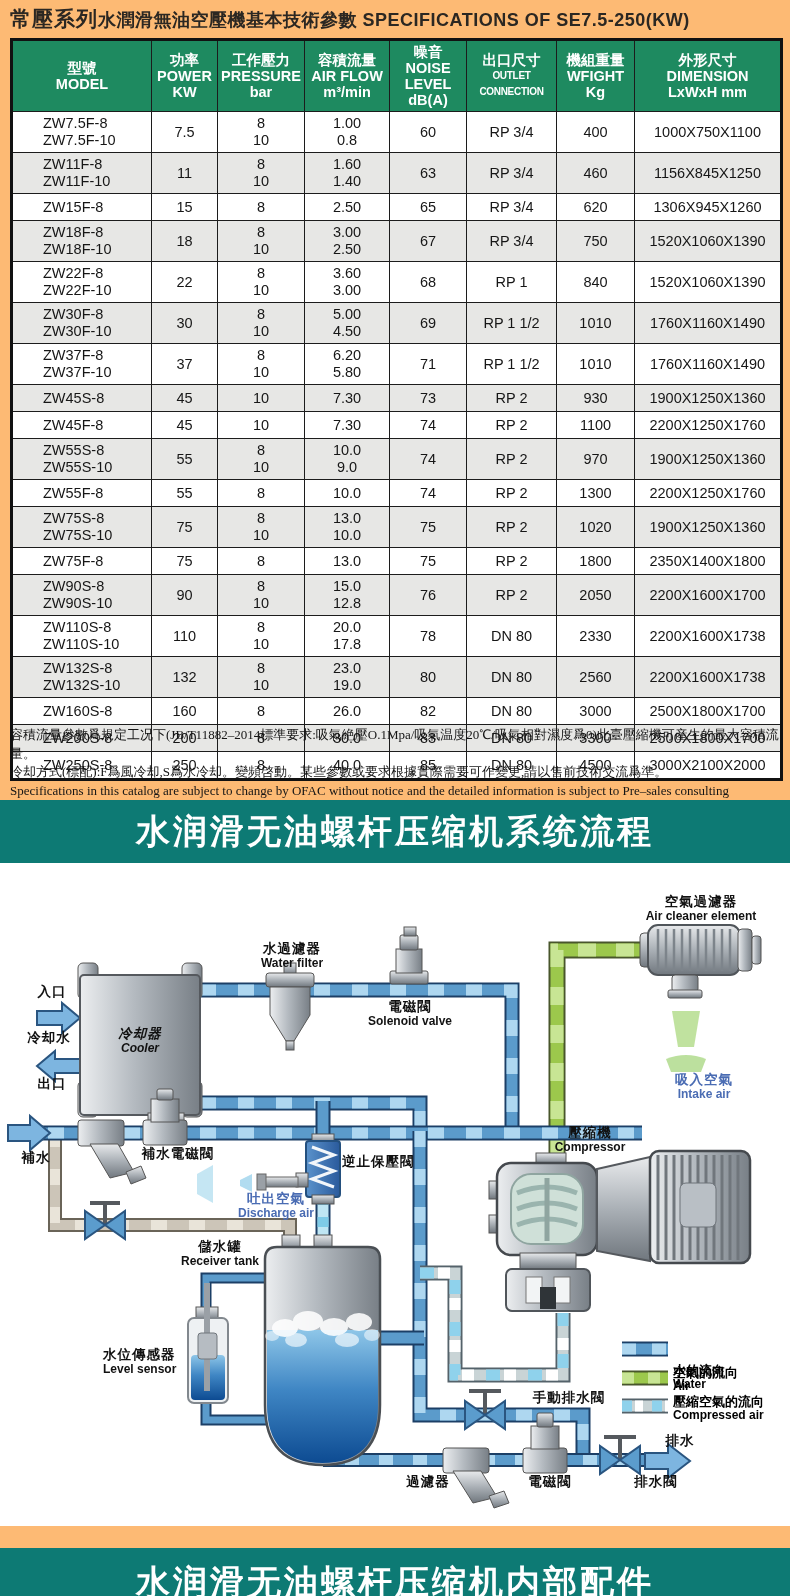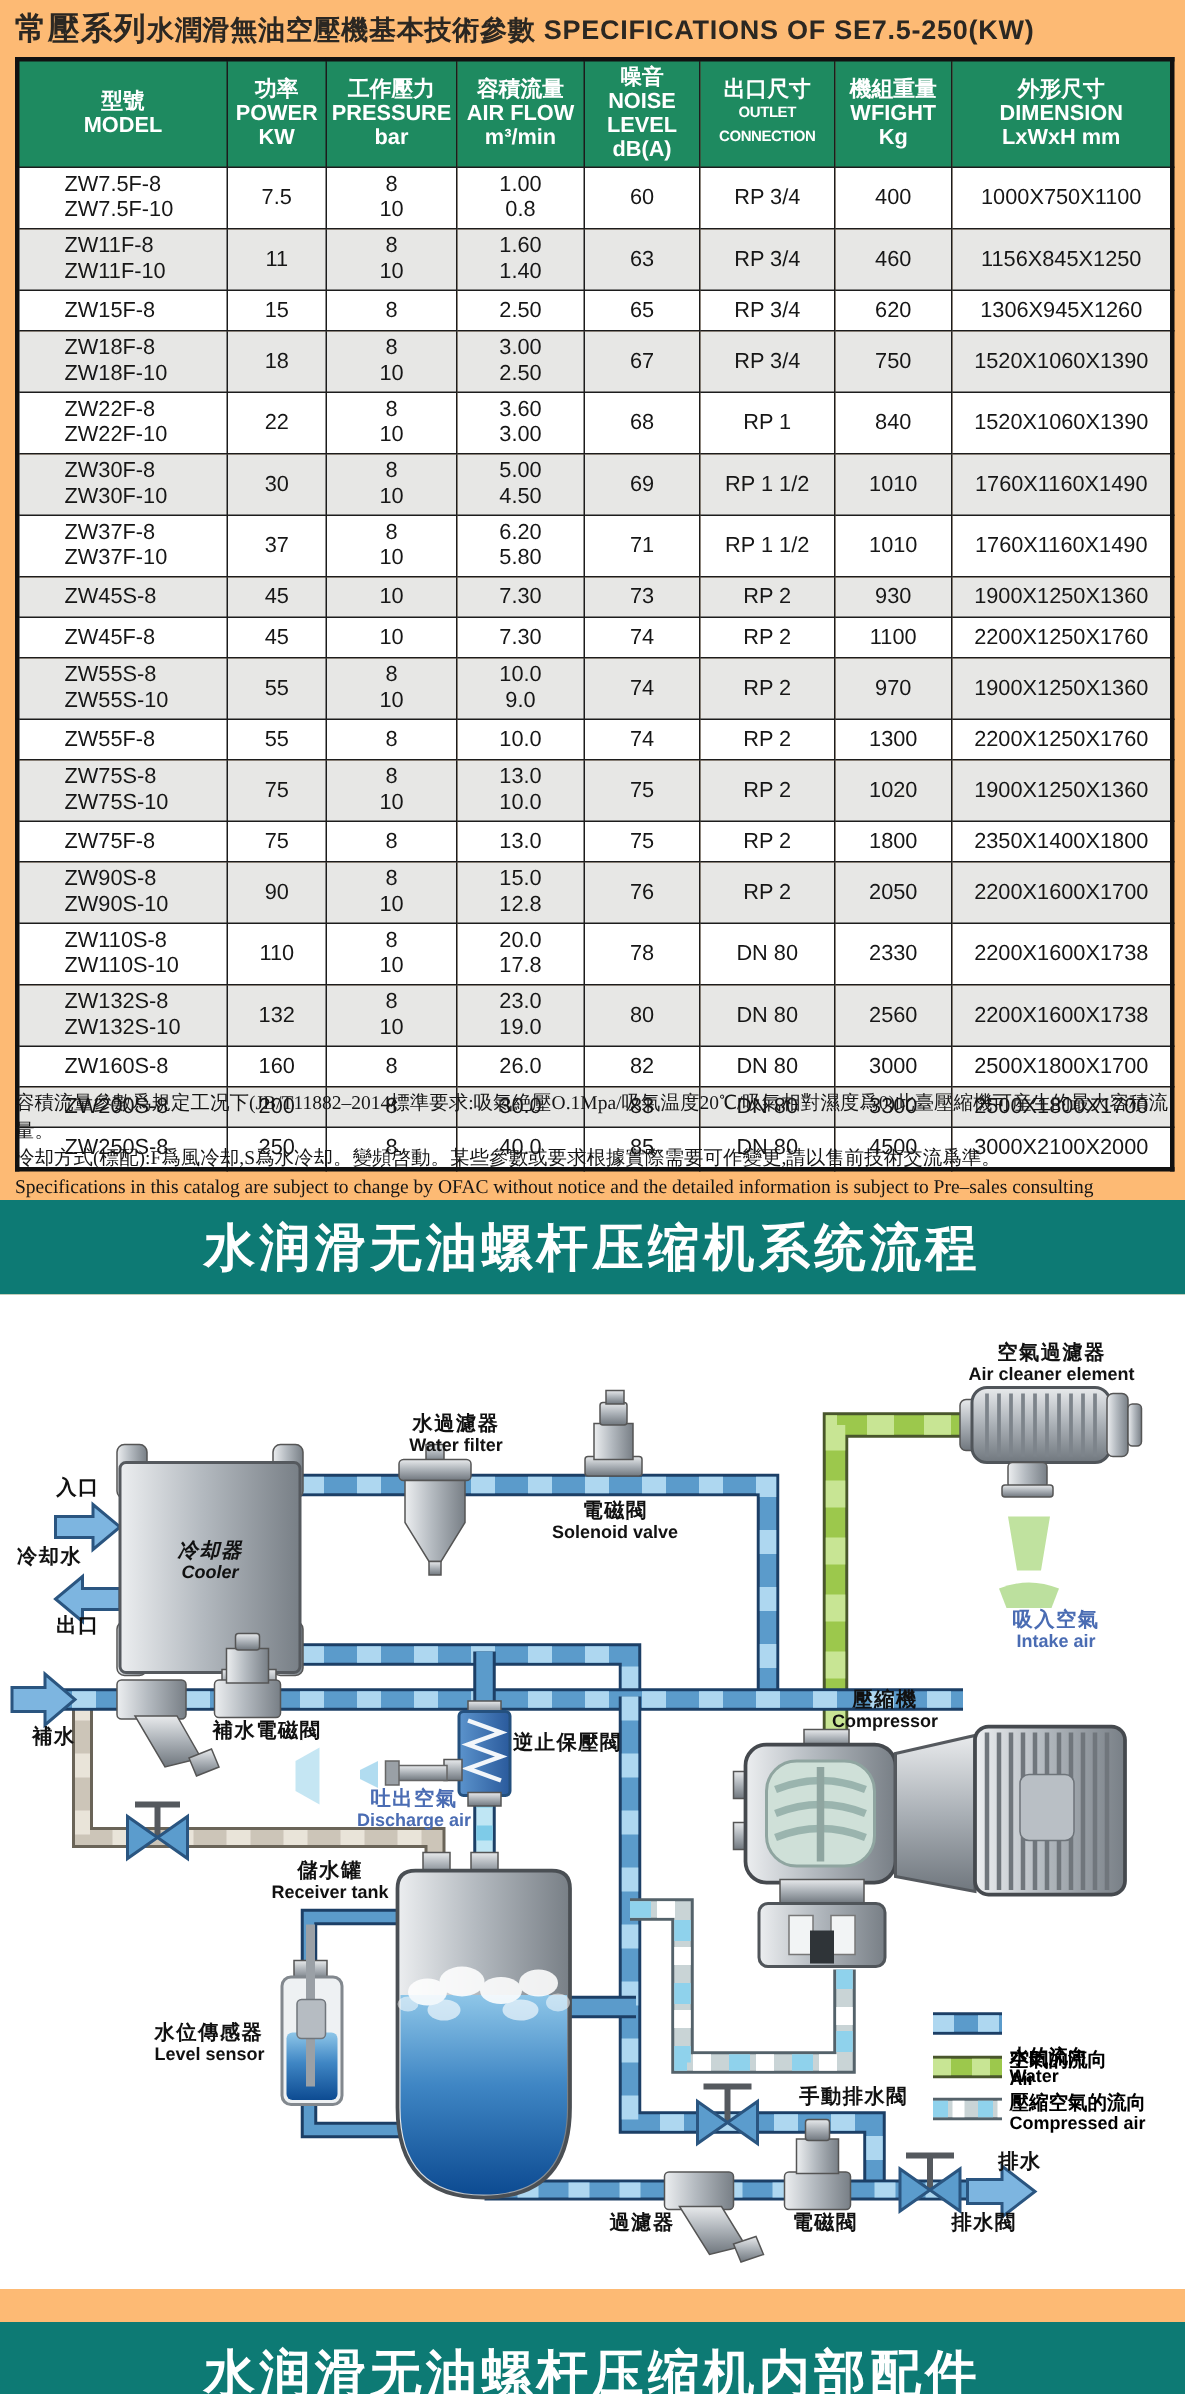--- a/index.html
+++ b/index.html
@@ -38,24 +38,24 @@
   .diagram{position:absolute;top:863px;left:0;width:790px;height:663px;background:#fff;}
   .diagram svg{position:absolute;top:0;left:0;}
   .dl{position:absolute;color:#111;font-weight:700;text-align:center;}
   .dl .zh{display:block;font-size:13.5px;line-height:15px;letter-spacing:1px;}
   .dl .en{display:block;font-size:12px;line-height:14px;letter-spacing:0;}
   .dl.blue{color:#4a6cb3;}
   .dl.left{text-align:left;}
   .pre{white-space:pre-line;}
 
   .lb-inlet{left:28px;top:121px;width:48px;}
-  .lb-coolwater{left:0;top:167px;width:66px;}
+  .lb-coolwater{left:16px;top:167px;width:66px;}
   .lb-outlet{left:28px;top:213px;width:48px;}
   .lb-cooler{left:97px;top:163px;width:86px;font-style:italic;}
-  .lb-waterfilter{left:252px;top:78px;width:104px;}
+  .lb-waterfilter{left:240px;top:78px;width:104px;}
   .lb-solenoidtop{left:352px;top:136px;width:116px;}
   .lb-aircleaner{left:622px;top:31px;width:158px;}
   .lb-intake{left:652px;top:209px;width:104px;}
   .lb-compressor{left:534px;top:262px;width:112px;}
   .lb-makeup{left:12px;top:287px;width:48px;}
   .lb-makeupsol{left:128px;top:283px;width:100px;font-size:13px;}
   .lb-discharge{left:220px;top:328px;width:112px;}
   .lb-mpv{left:342px;top:291px;width:130px;}
   .lb-tank{left:163px;top:376px;width:114px;}
   .lb-sensor{left:103px;top:484px;width:96px;}

